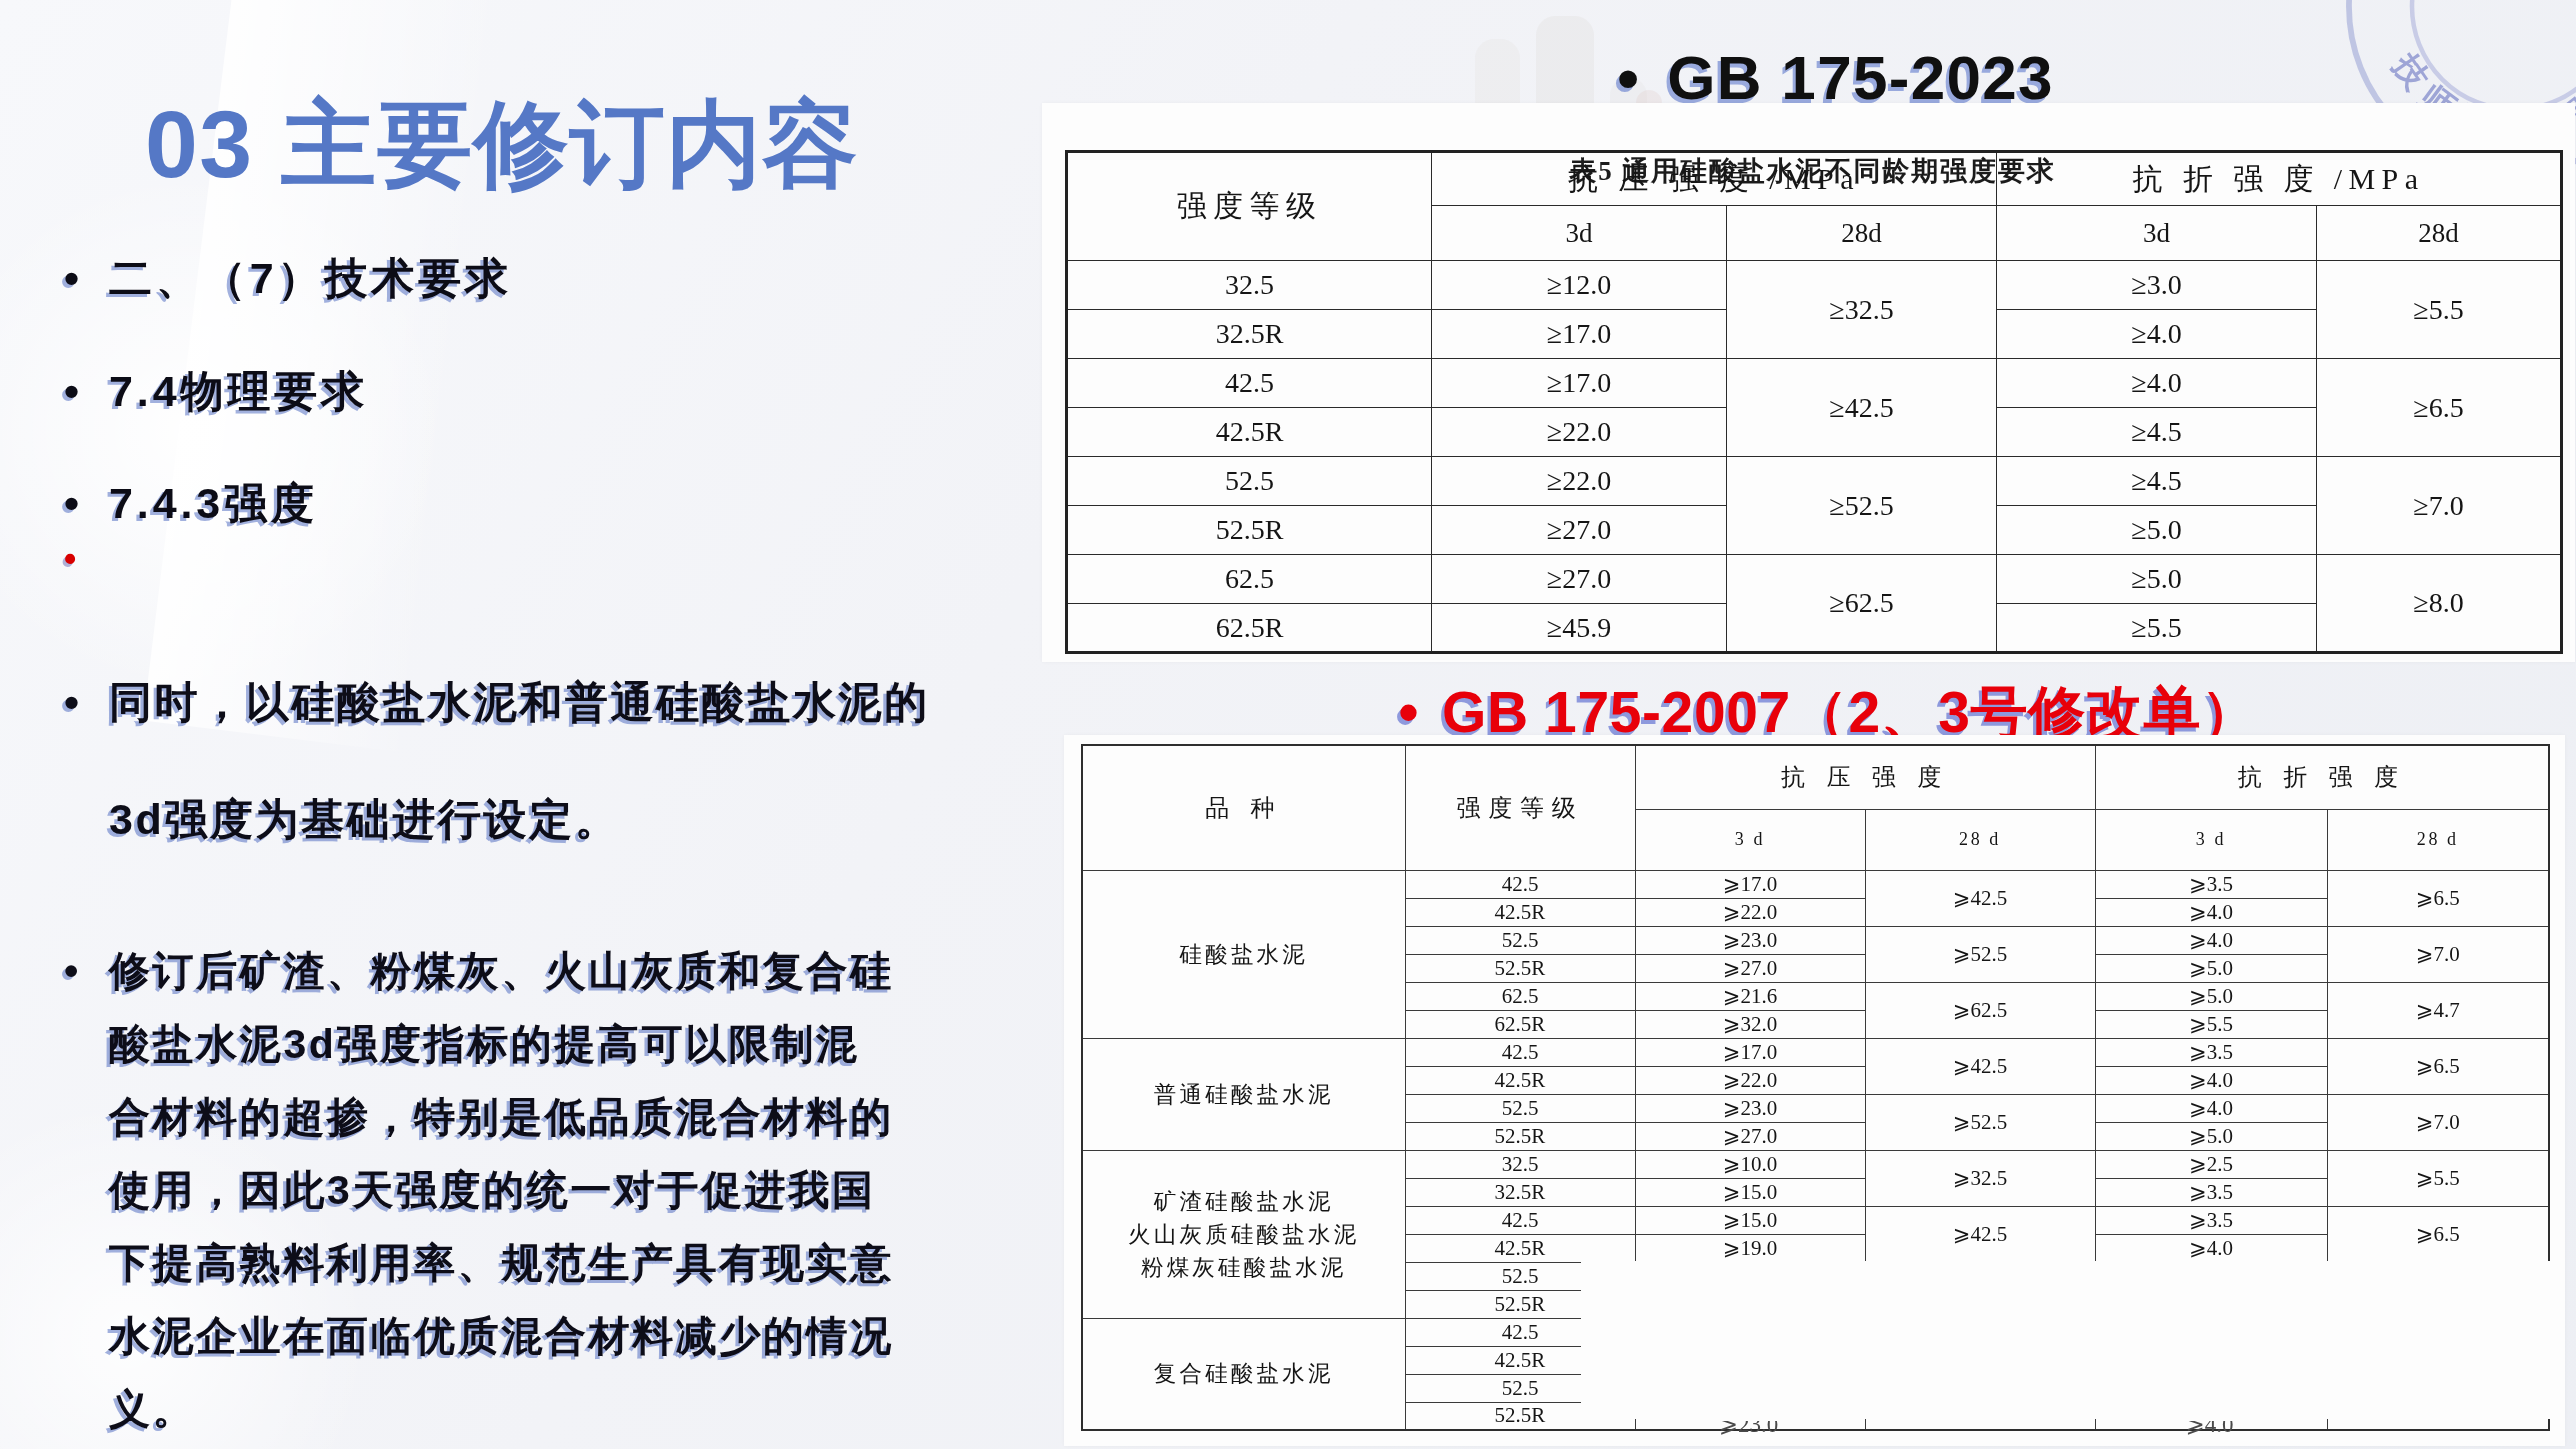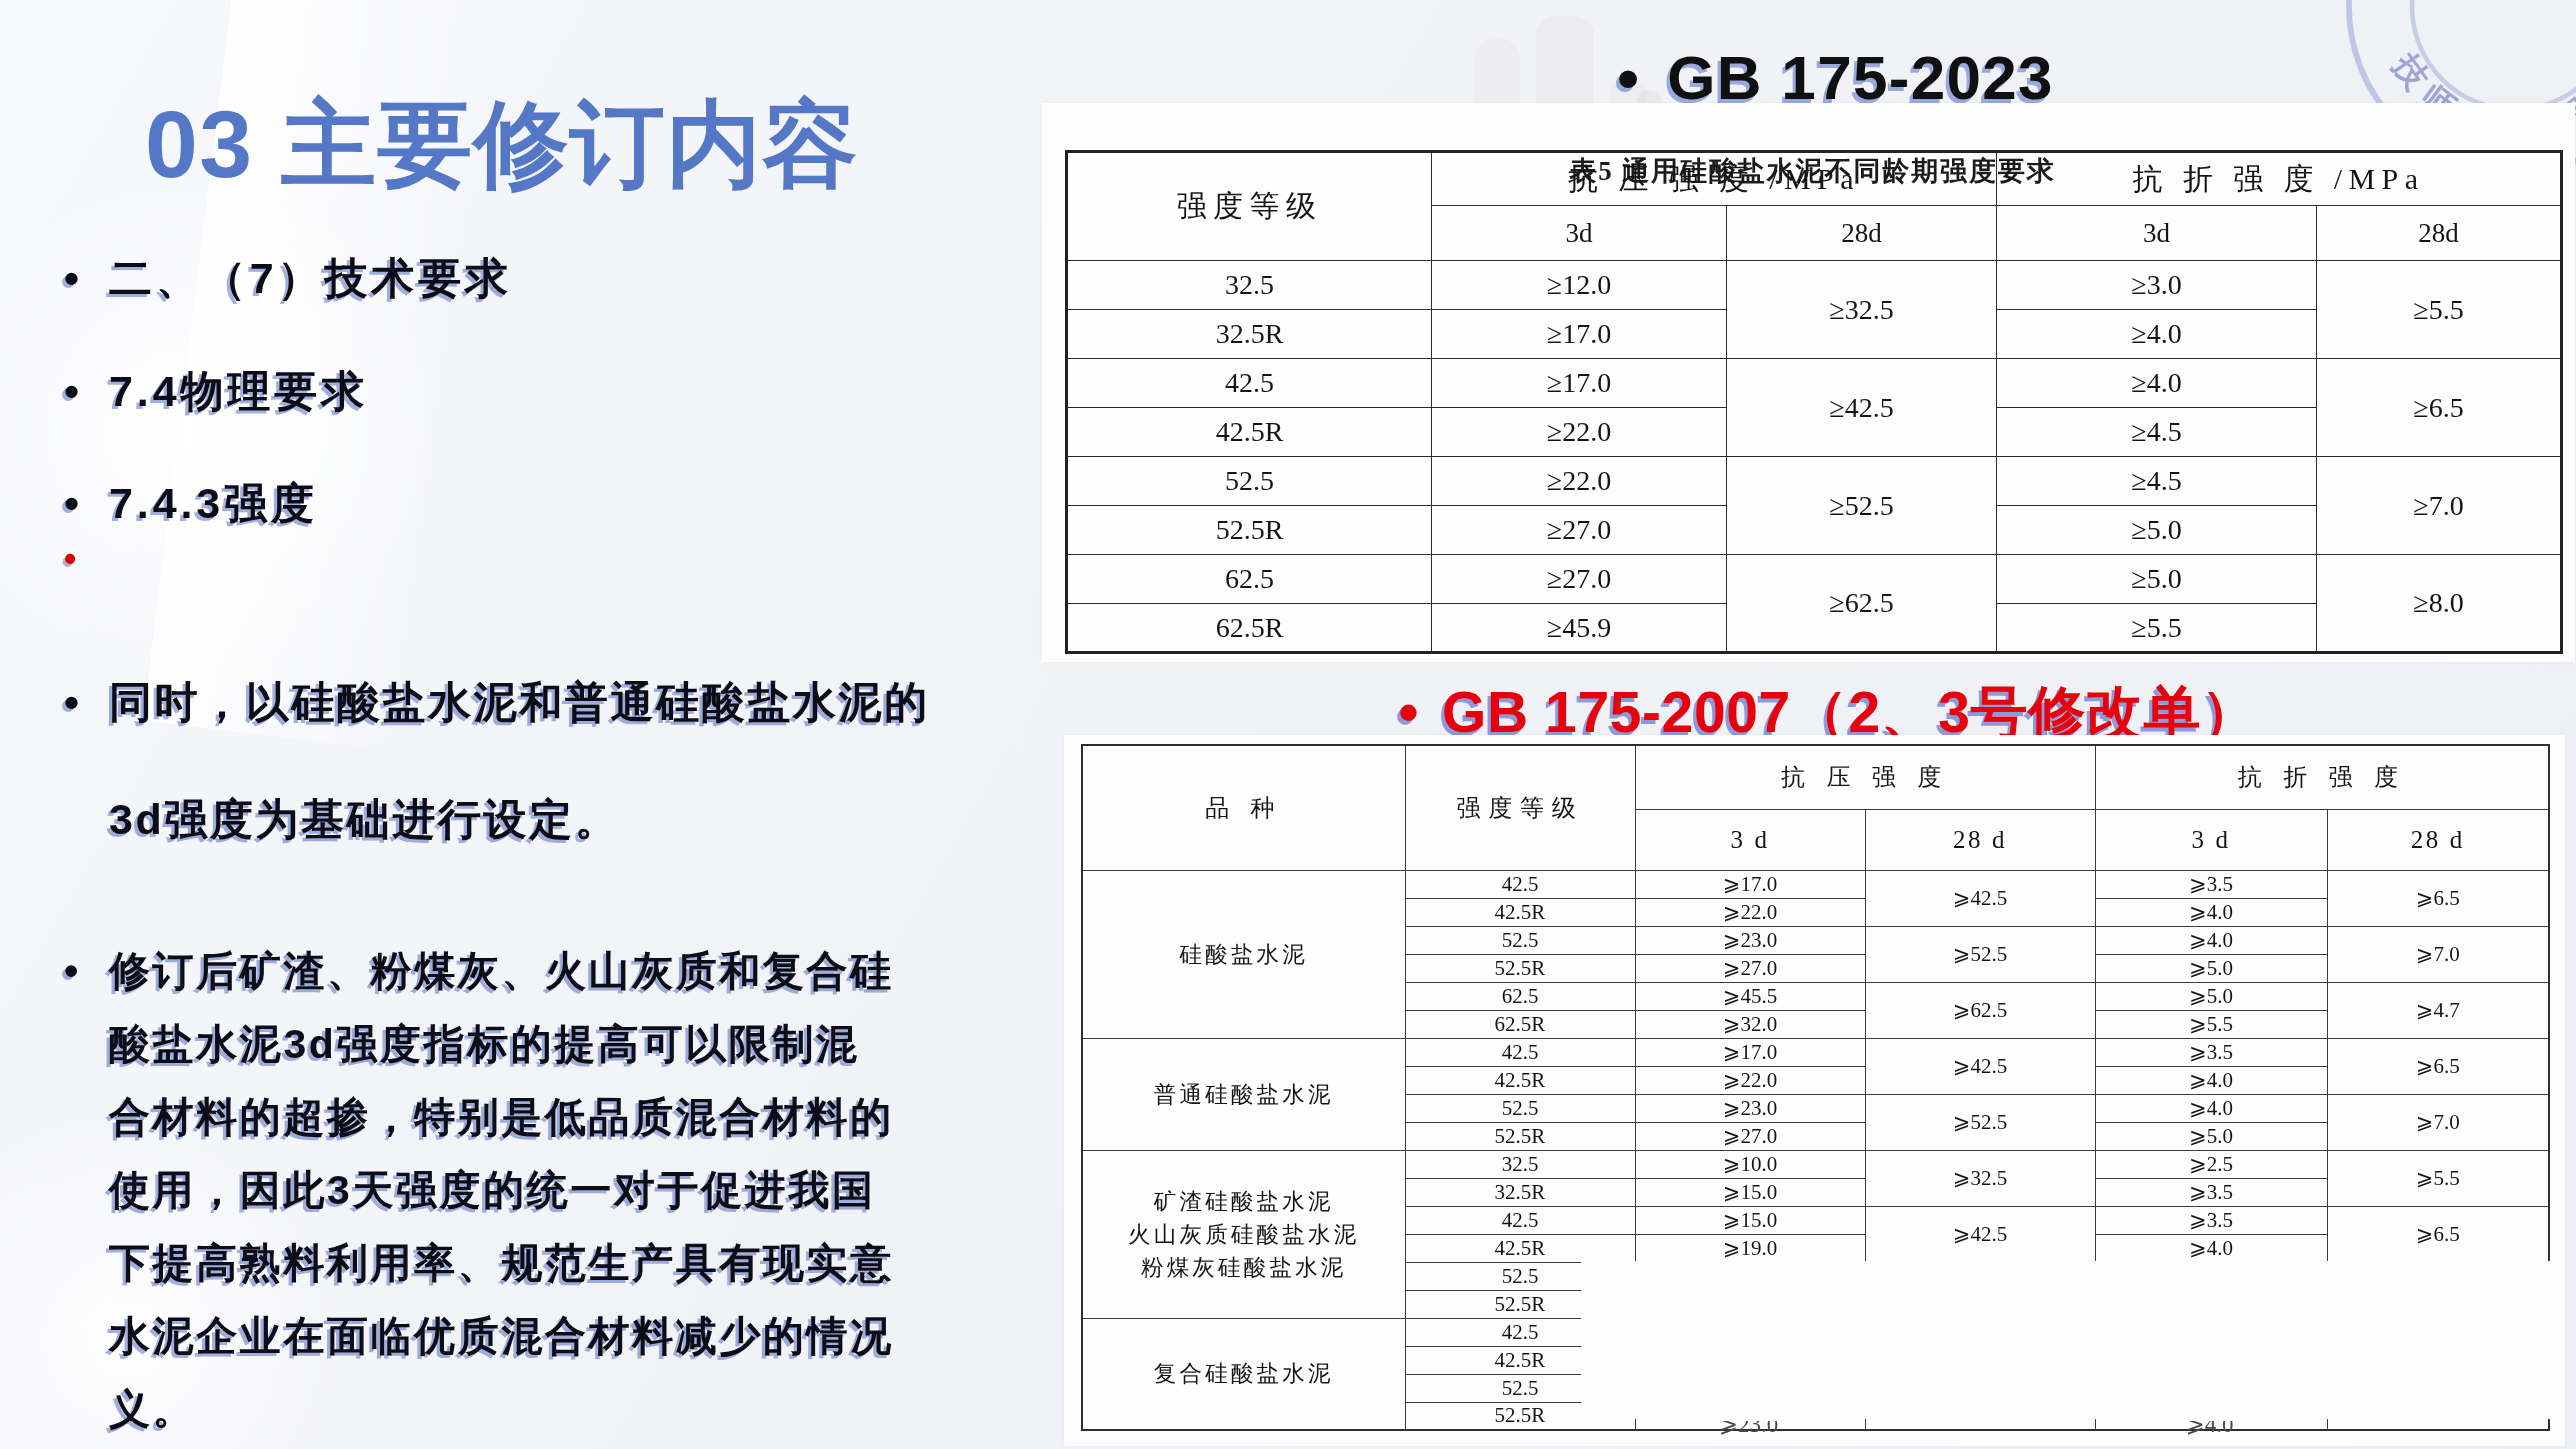--- a/index.html
+++ b/index.html
@@ -49,21 +49,21 @@
   .t1{left:1065px;top:150px;width:1495px;}
   .t1 td{border:1.9px solid #2a2a2a;}
   .t1{border:3.2px solid #222;}
   .t1 .hd{font-size:30px;letter-spacing:6.4px;}
   .t1 .sub{font-size:27px;}
   .t1 .g,.t1 .v{font-size:28px;}
   .t2{left:1081px;top:744px;width:1466px;}
   .t2 td{border:1.3px solid #3a3a3a;}
   .t2{border:2.6px solid #2e2e2e;}
   .t2 .hd{font-size:24px;letter-spacing:7.7px;}
-  .t2 .sub{font-size:25px;letter-spacing:2.6px;font-family:Liberation Serif, serif;}
+  .t2 .sub{font-size:18px;letter-spacing:2.6px;font-family:Liberation Serif, serif;}
   .t2 .g,.t2 .v{font-size:21px;}
   .t2 .variety{font-size:22.5px;letter-spacing:3.2px;}
   .t2 .variety .vline{line-height:33px;}
   .overlay{left:1581px;top:1261px;width:969px;height:158px;background:#fdfdfd;z-index:6;}
   .frag{top:1421px;height:19.3px;overflow:hidden;z-index:5;color:#4a4a4a;
         font-family:"Liberation Serif","DejaVu Serif",serif;font-size:23px;text-align:center;}
   .frag span{display:block;transform:translateY(-10.3px);}
   .stamp{left:2293px;top:0px;z-index:1;}
   .z2{z-index:2;} .z3{z-index:3;}
 </style>
@@ -259,21 +259,21 @@
       <td class="v">⩾4.0</td>
       <td class="v" rowspan="2">⩾7.0</td>
     </tr>
     <tr style="height:28px;">
       <td class="g">52.5R</td>
       <td class="v">⩾27.0</td>
       <td class="v">⩾5.0</td>
     </tr>
     <tr style="height:28px;">
       <td class="g">62.5</td>
-      <td class="v">⩾45.5</td>
+      <td class="v">⩾21.6</td>
       <td class="v" rowspan="2">⩾62.5</td>
       <td class="v">⩾5.0</td>
       <td class="v" rowspan="2">⩾4.7</td>
     </tr>
     <tr style="height:28px;">
       <td class="g">62.5R</td>
       <td class="v">⩾32.0</td>
       <td class="v">⩾5.5</td>
     </tr>
 

